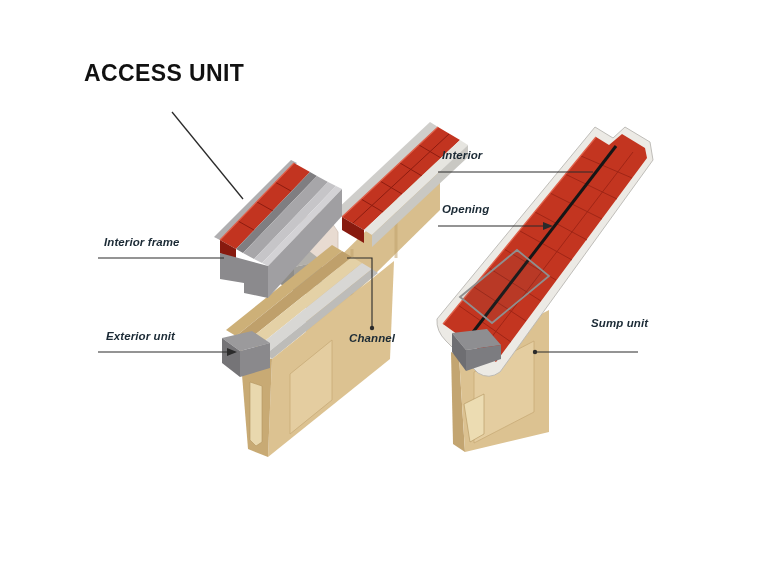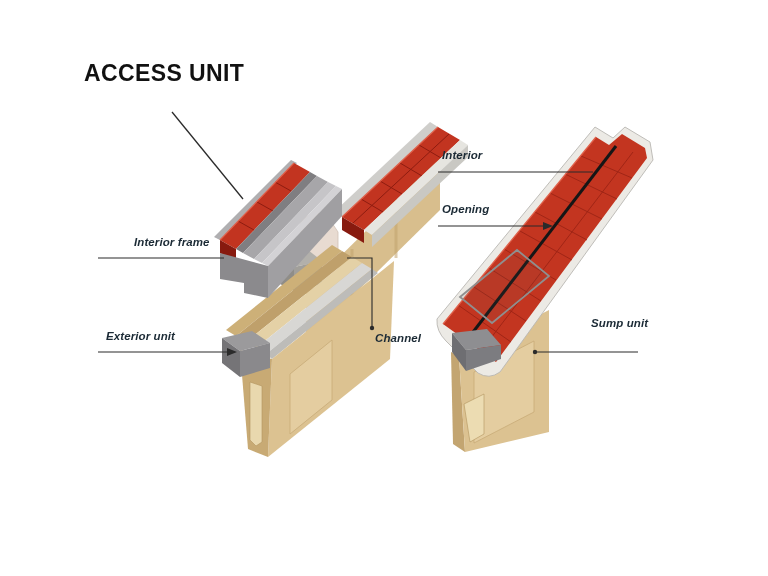--- a/index.html
+++ b/index.html
@@ -3,23 +3,23 @@
 <meta charset="utf-8">
 <style>
   html,body{margin:0;padding:0;background:#ffffff;}
   #canvas{position:relative;width:768px;height:560px;background:#ffffff;overflow:hidden;
           font-family:"Liberation Sans", sans-serif;}
   #scene{position:absolute;left:0;top:0;}
   .page-title{position:absolute;left:84px;top:60px;font-size:23px;font-weight:bold;
               color:#111111;letter-spacing:.4px;white-space:nowrap;}
   .callout{position:absolute;font-size:11.5px;font-style:italic;font-weight:600;
            color:#1b2a35;white-space:nowrap;letter-spacing:.1px;}
-  .lbl-interior{left:104px;top:236px;margin-left:30px;}
+  .lbl-interior{left:104px;top:236px;}
   .lbl-exterior{left:106px;top:330px;}
-  .lbl-channel{left:349px;top:332px;margin-left:26px;}
+  .lbl-channel{left:349px;top:332px;}
   .lbl-opening{left:442px;top:149px;}
   .lbl-pavement{left:442px;top:203px;}
   .lbl-sump{left:591px;top:317px;}
 </style>
 </head>
 <body>
 
 <div id="canvas">
 
   <svg id="scene" width="768" height="576" viewBox="0 0 768 576">

